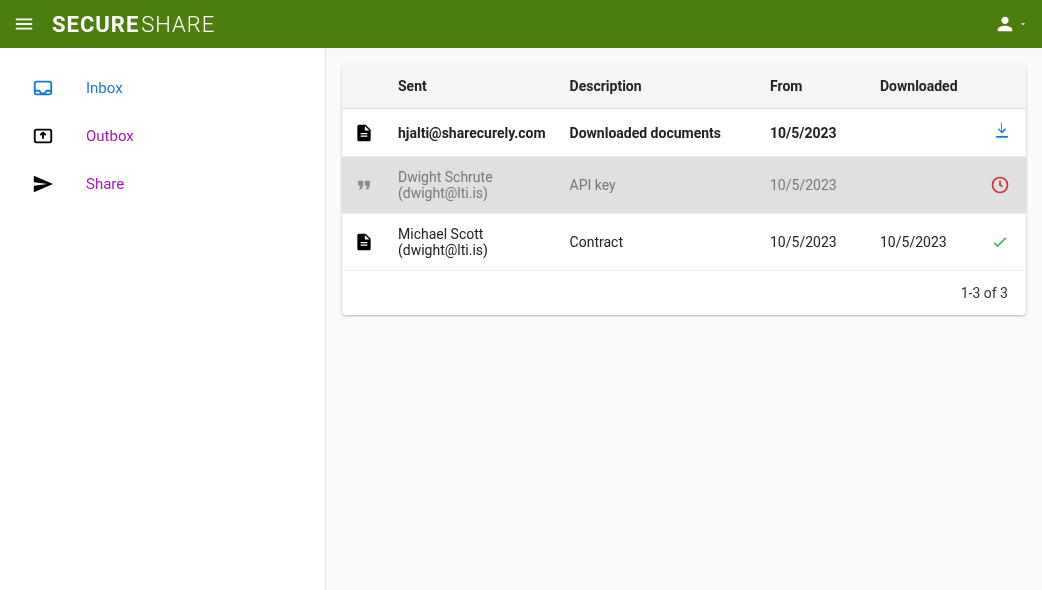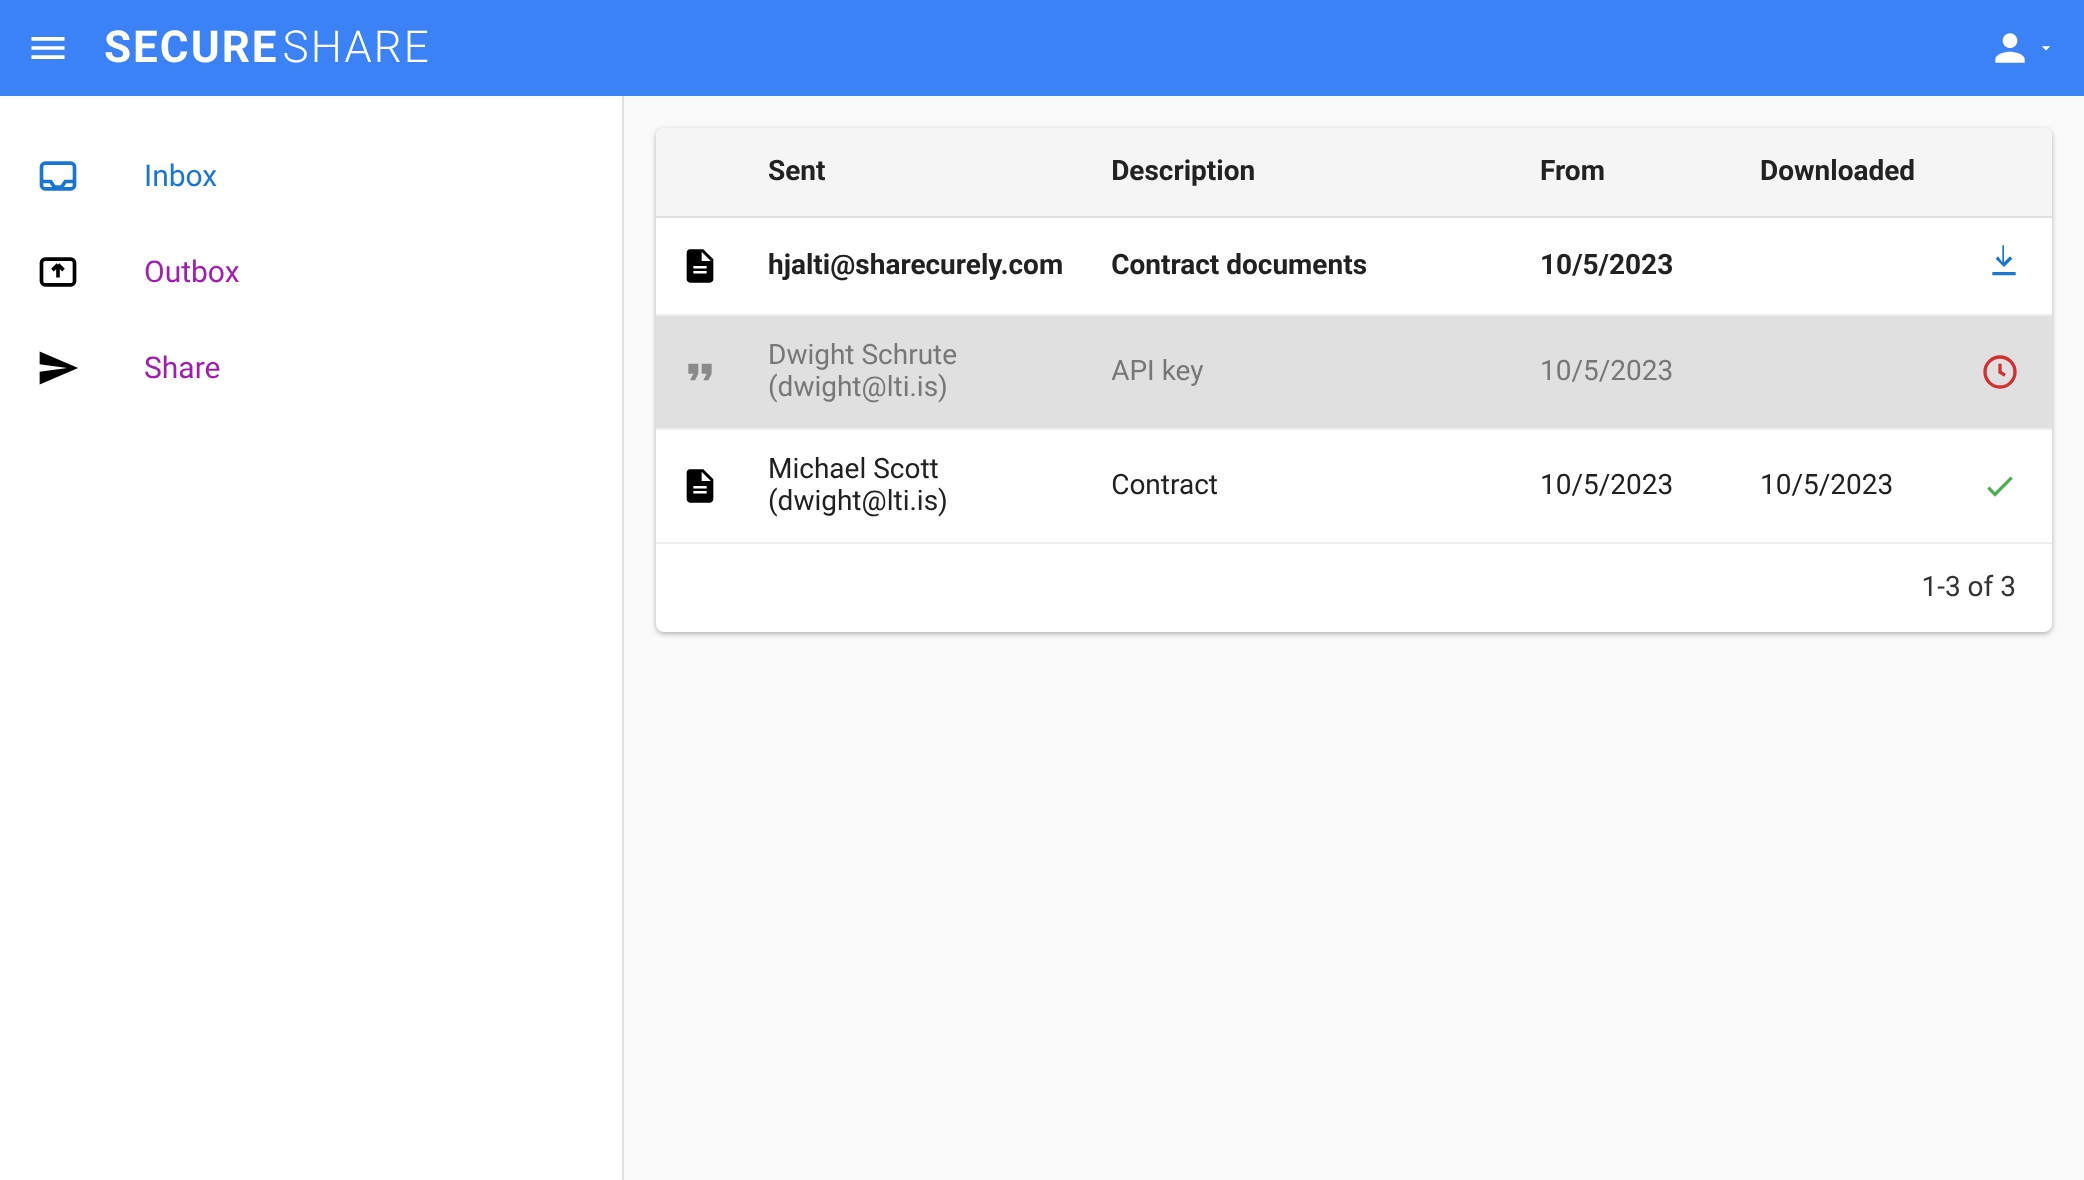--- a/index.html
+++ b/index.html
@@ -9,21 +9,21 @@
       font-size: 14px;
       color: #212121;
       background: #fff;
       width: 1042px;
       height: 590px;
       overflow: hidden;
     }
 
     
     .header {
-      background: #3b82f6;
+      background: #4d7c0f;
       height: 48px;
       display: flex;
       align-items: center;
       padding: 0 8px 0 4px;
       color: #fff;
     }
     .hamburger {
       width: 40px; height: 40px;
       display: flex; align-items: center; justify-content: center;
       cursor: pointer;
@@ -48,20 +48,21 @@
     
     .layout {
       display: flex;
       height: calc(100% - 48px);
     }
 
     .sidebar {
       width: 312px;
       border-right: 1px solid #e0e0e0;
       padding-top: 16px;
+      margin-left: 14px;
     }
     .side-item {
       display: flex;
       align-items: center;
       height: 48px;
       padding-left: 18px;
       cursor: pointer;
       color: #a21caf;
       font-size: 15px;
     }
@@ -199,21 +200,21 @@
 
           <tr class="row-unread">
             <td>
               <svg class="svg20" viewBox="0 0 24 24" fill="#000">
                 <path d="M14 2H6c-1.1 0-2 .9-2 2v16c0 1.1.9 2 2 2h12c1.1 0 2-.9 2-2V8l-6-6zM13 9V3.5L18.5 9H13z"></path>
                 <rect x="8" y="12" width="8" height="1.5" fill="#fff"></rect>
                 <rect x="8" y="15" width="8" height="1.5" fill="#fff"></rect>
               </svg>
             </td>
             <td class="col-from">hjalti@sharecurely.com</td>
-            <td class="col-desc">Contract documents</td>
+            <td class="col-desc">Downloaded documents</td>
             <td class="col-sent">10/5/2023</td>
             <td class="col-down"></td>
             <td>
               <span style="display:inline-flex;cursor:pointer;">
                 <svg class="svg20" viewBox="0 0 24 24" fill="#1976d2">
                   <path d="M19 20H5v-2h14v2zM12 2v10.17l3.59-3.58L17 10l-5 5-5-5 1.41-1.41L11 12.17V2h1z"></path>
                 </svg>
               </span>
             </td>
           </tr>

